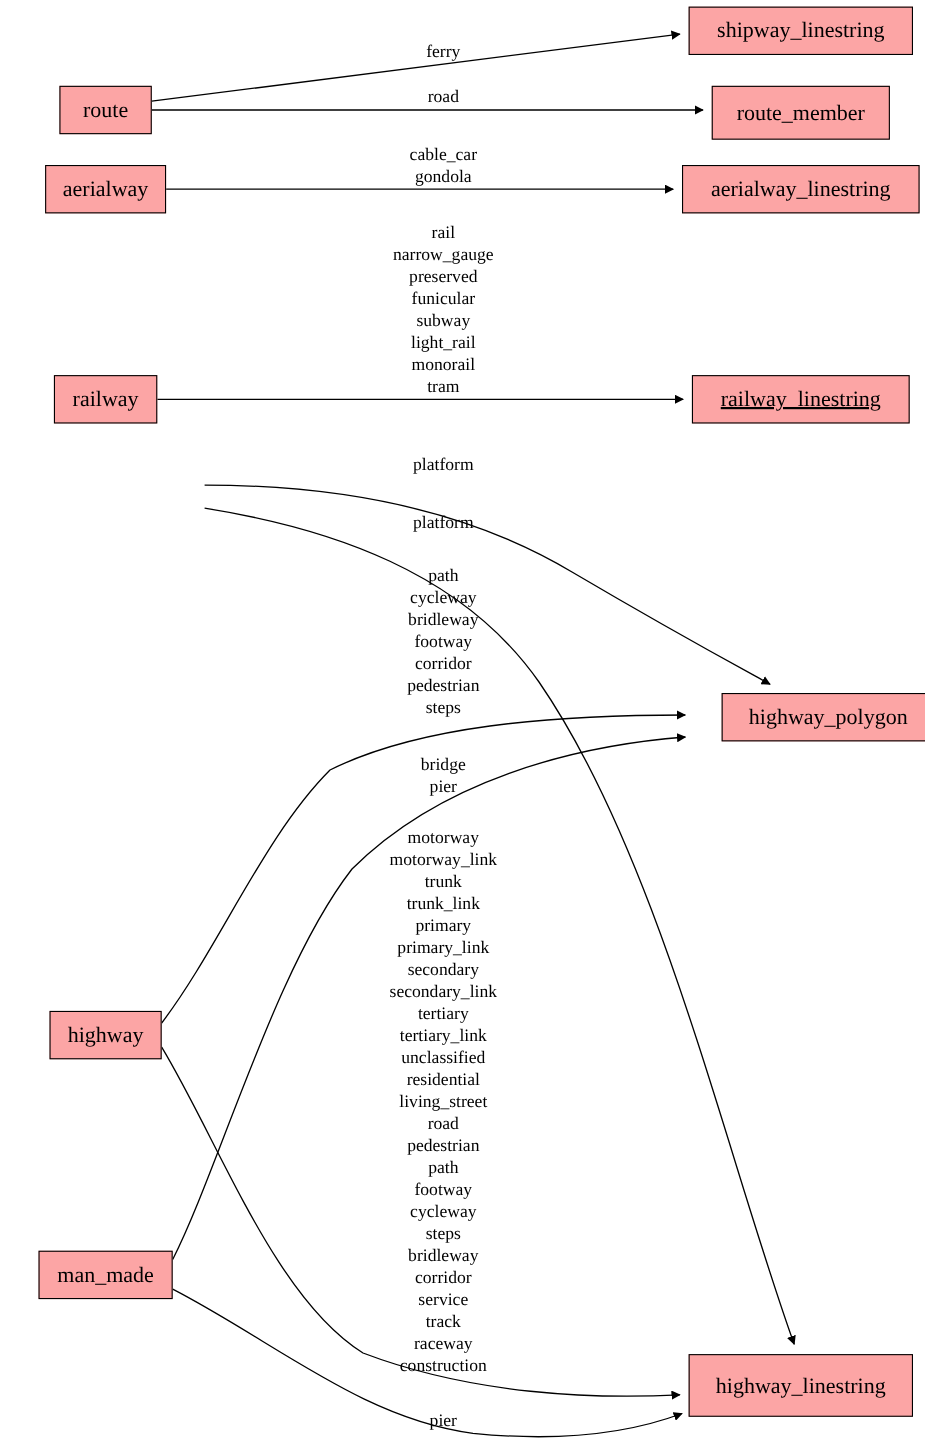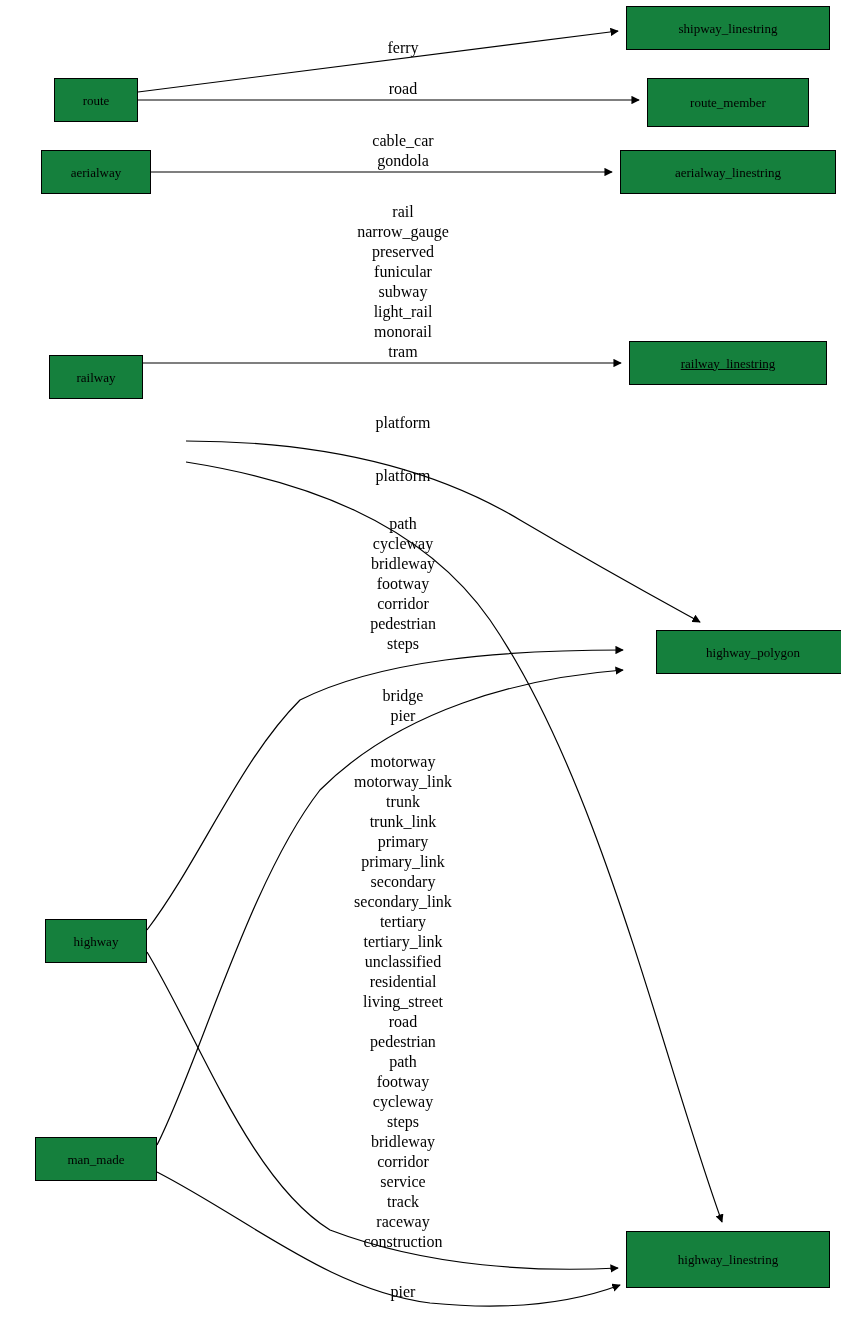--- a/index.html
+++ b/index.html
@@ -20,24 +20,24 @@
     left: 0;
     top: 0;
     width: 841px;
     height: 1324px;
     pointer-events: none;
   }
   .node {
     position: absolute;
     box-sizing: border-box;
     border: 1px solid #000000;
-    background: #15803d;
+    background: #fca5a5;
     color: #000000;
     font-family: "Liberation Serif", serif;
-    font-size: 13px;
+    font-size: 20px;
     display: flex;
     align-items: center;
     justify-content: center;
     white-space: nowrap;
     line-height: 1;
   }
   .edge-label {
     position: absolute;
     color: #000000;
     font-family: "Liberation Serif", serif;
@@ -94,21 +94,21 @@
   </div>
 
   <div class="node" style="left:41px; top:150px; width:110px; height:44px;">
     <span>aerialway</span>
   </div>
 
   <div class="node" style="left:620px; top:150px; width:216px; height:44px;">
     <span>aerialway_linestring</span>
   </div>
 
-  <div class="node" style="left:49px; top:355px; width:94px; height:44px;">
+  <div class="node" style="left:49px; top:341px; width:94px; height:44px;">
     <span>railway</span>
   </div>
 
   <div class="node" style="left:629px; top:341px; width:198px; height:44px;text-decoration:underline;">
     <span>railway_linestring</span>
   </div>
 
 
   <div class="node" style="left:631px; top:630px; width:194px; height:44px;margin-left:25px;">
     <span>highway_polygon</span>

